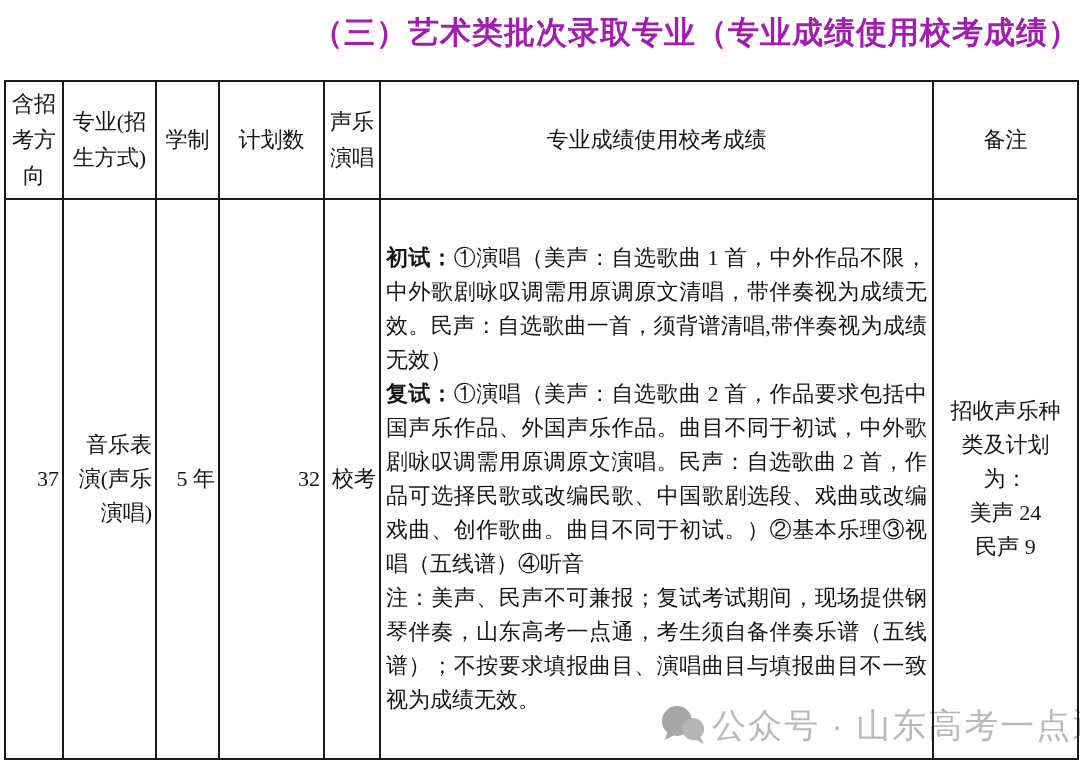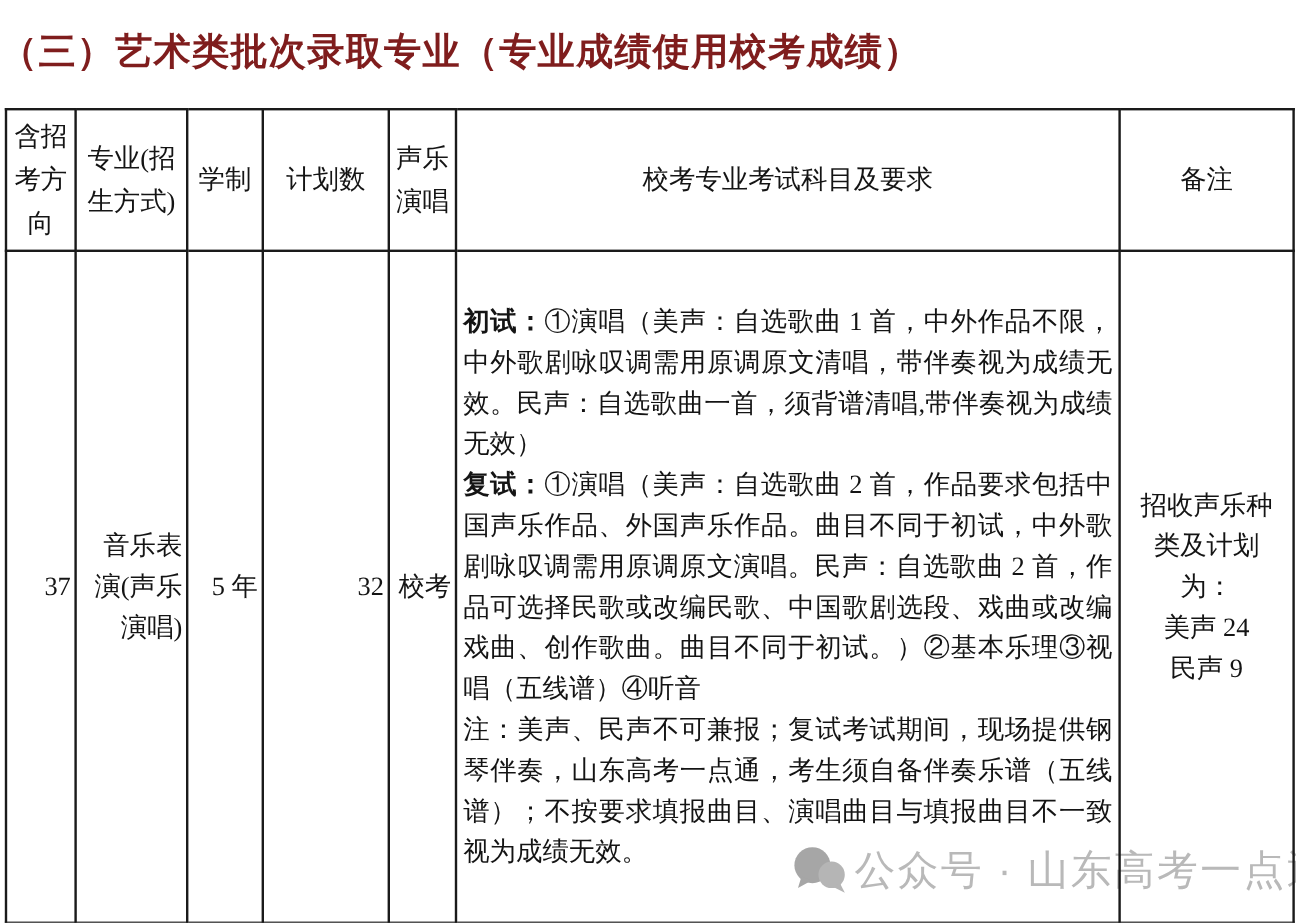--- a/index.html
+++ b/index.html
@@ -12,26 +12,26 @@
     font-family: "Liberation Serif", "DejaVu Serif", serif;
     color: #141414;
   }
   .page {
     position: relative;
     width: 1080px;
     height: 769px;
     overflow: hidden;
   }
   .title {
-    margin-top: 22px;
-    text-align: left;
+    margin-top: 12px;
+    text-align: right;
     font-size: 31px;
     font-weight: bold;
     letter-spacing: 1px;
-    color: #7f1d1d;
+    color: #a21caf;
     position: relative;
     z-index: 2;
   }
   table.admission-table {
     position: relative;
     z-index: 1;
     margin-left: 4px;
     margin-top: 26px;
     border-collapse: collapse;
     table-layout: fixed;
@@ -121,21 +121,21 @@
       <col style="width:553px">
       <col style="width:145px">
     </colgroup>
     <tbody>
         <tr class="header-row">
       <th>含招考方向</th>
       <th>专业(招生方式)</th>
       <th>学制</th>
       <th>计划数</th>
       <th>声乐演唱</th>
-      <th>校考专业考试科目及要求</th>
+      <th>专业成绩使用校考成绩</th>
       <th>备注</th>
     </tr>
     <tr class="data-row">
       <td>37</td>
       <td>音乐表演(声乐演唱)</td>
       <td>5 年</td>
       <td>32</td>
       <td>校考</td>
       <td class="exam-cell">
         <p><b>初试：</b><span>①演唱（美声：自选歌曲 1 首，中外作品不限，中外歌剧咏叹调需用原调原文清唱，带伴奏视为成绩无效。民声：自选歌曲一首，须背谱清唱,带伴奏视为成绩无效）</span></p>

